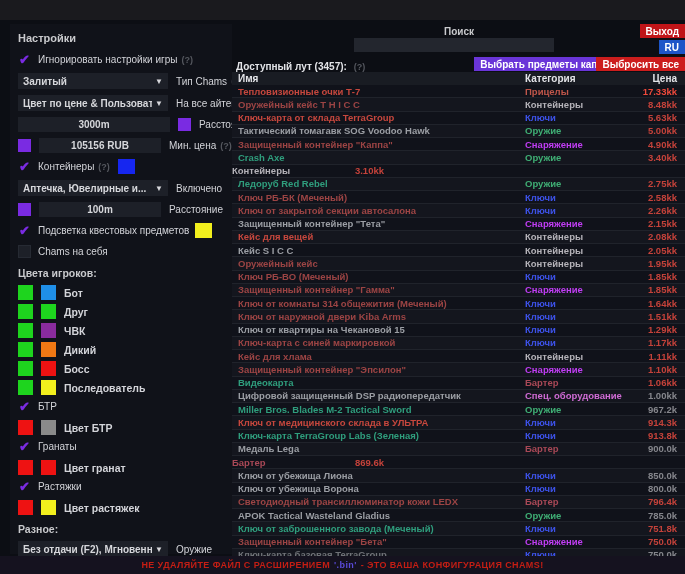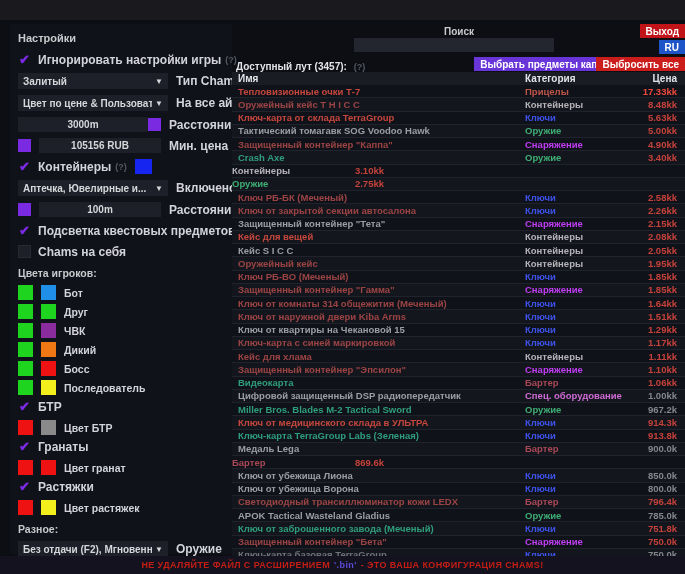--- a/index.html
+++ b/index.html
@@ -9,21 +9,21 @@
   .app{position:absolute;left:0;top:20px;width:685px;height:536px;background:#0c0e14;}
   .bottombar{position:absolute;left:0;bottom:0;width:685px;height:18px;background:#15121f;display:flex;align-items:center;justify-content:center;gap:4px;}
   .bottombar span{font-size:9px;font-weight:bold;letter-spacing:.4px;}
   .warn-red{color:#c41e14;}
   .warn-ext{color:#5a4ad8;}
 
   
   .left-panel{position:absolute;left:10px;top:4px;width:222px;height:530px;background:#101219;padding:6px 8px;}
   .lp-title{font-size:11px;font-weight:bold;color:#c9cacd;margin:2px 0 8px 0;}
   .lrow{display:flex;align-items:center;margin-bottom:6px;min-height:15px;}
-  .lbl{font-size:12px;font-weight:bold;color:#d3d4d9;white-space:nowrap;}
+  .lbl{font-size:10px;font-weight:normal;color:#d3d4d9;white-space:nowrap;}
   .help{font-size:9px;font-weight:bold;color:#55585f;margin-left:4px;}
   .chk{width:13px;height:13px;margin-right:7px;display:flex;align-items:center;justify-content:center;flex:none;}
   .chk.on{color:#7a2be2;font-size:13px;font-weight:bold;background:transparent;}
   .chk.off{background:#1d2028;border:1px solid #262a33;}
   .dd{width:150px;height:16px;background:#1d2028;display:flex;align-items:center;padding:0 5px;margin-right:8px;flex:none;}
   .dd .dd-val{flex:1;font-size:10px;font-weight:bold;color:#d6d7db;white-space:nowrap;overflow:hidden;}
   .dd .arrow{font-size:8px;color:#d6d7db;margin-left:3px;}
   .tinput{height:15px;background:#1d2028;color:#d6d7db;font-size:10px;font-weight:bold;display:flex;align-items:center;justify-content:center;flex:none;}
   .sw{width:13px;height:13px;flex:none;display:inline-block;}
   .sec-title{font-size:10.5px;font-weight:bold;color:#c9cacd;margin:8px 0 6px 0;}
@@ -80,21 +80,21 @@
 
       <div class="lrow">
         <div class="dd">
           <span class="dd-val">Цвет по цене &amp; Пользователь</span>
           <span class="arrow">▼</span>
         </div>
         <span class="lbl">На все айтемы</span>
       </div>
 
       <div class="lrow">
-        <span class="tinput" style="width:130px;">3000m</span>
+        <span class="tinput" style="width:152px;margin-right:8px;">3000m</span>
         <span class="sw" style="margin-right: 8px; background: rgb(122, 43, 226);"></span>
         <span class="lbl">Расстояние</span>
       </div>
 
       <div class="lrow">
         <span class="sw" style="margin-right: 8px; background: rgb(122, 43, 226);"></span>
         <span class="tinput" style="width:122px;margin-right:8px;">105156 RUB</span>
         <span class="lbl">Мин. цена</span>
         <span class="help">(?)</span>
       </div>
@@ -268,20 +268,21 @@
     <span class="col-cat" style="color: rgb(63, 174, 116);">Оружие</span>
     <span class="col-price" style="color: rgb(196, 66, 58);">3.40kk</span>
   </div>
 
   <div class="trow">
     <span class="col-cat" style="color: rgb(180, 178, 184);">Контейнеры</span>
     <span class="col-price" style="color: rgb(196, 66, 58);">3.10kk</span>
   </div>
 
   <div class="trow">
+    <span class="col-name" style="color: rgb(47, 158, 125);">Ледоруб Red Rebel</span>
     <span class="col-cat" style="color: rgb(63, 174, 116);">Оружие</span>
     <span class="col-price" style="color: rgb(196, 66, 58);">2.75kk</span>
   </div>
 
   <div class="trow">
     <span class="col-name" style="color: rgb(156, 68, 68);">Ключ РБ-БК (Меченый)</span>
     <span class="col-cat" style="color: rgb(61, 82, 232);">Ключи</span>
     <span class="col-price" style="color: rgb(196, 66, 58);">2.58kk</span>
   </div>
 

